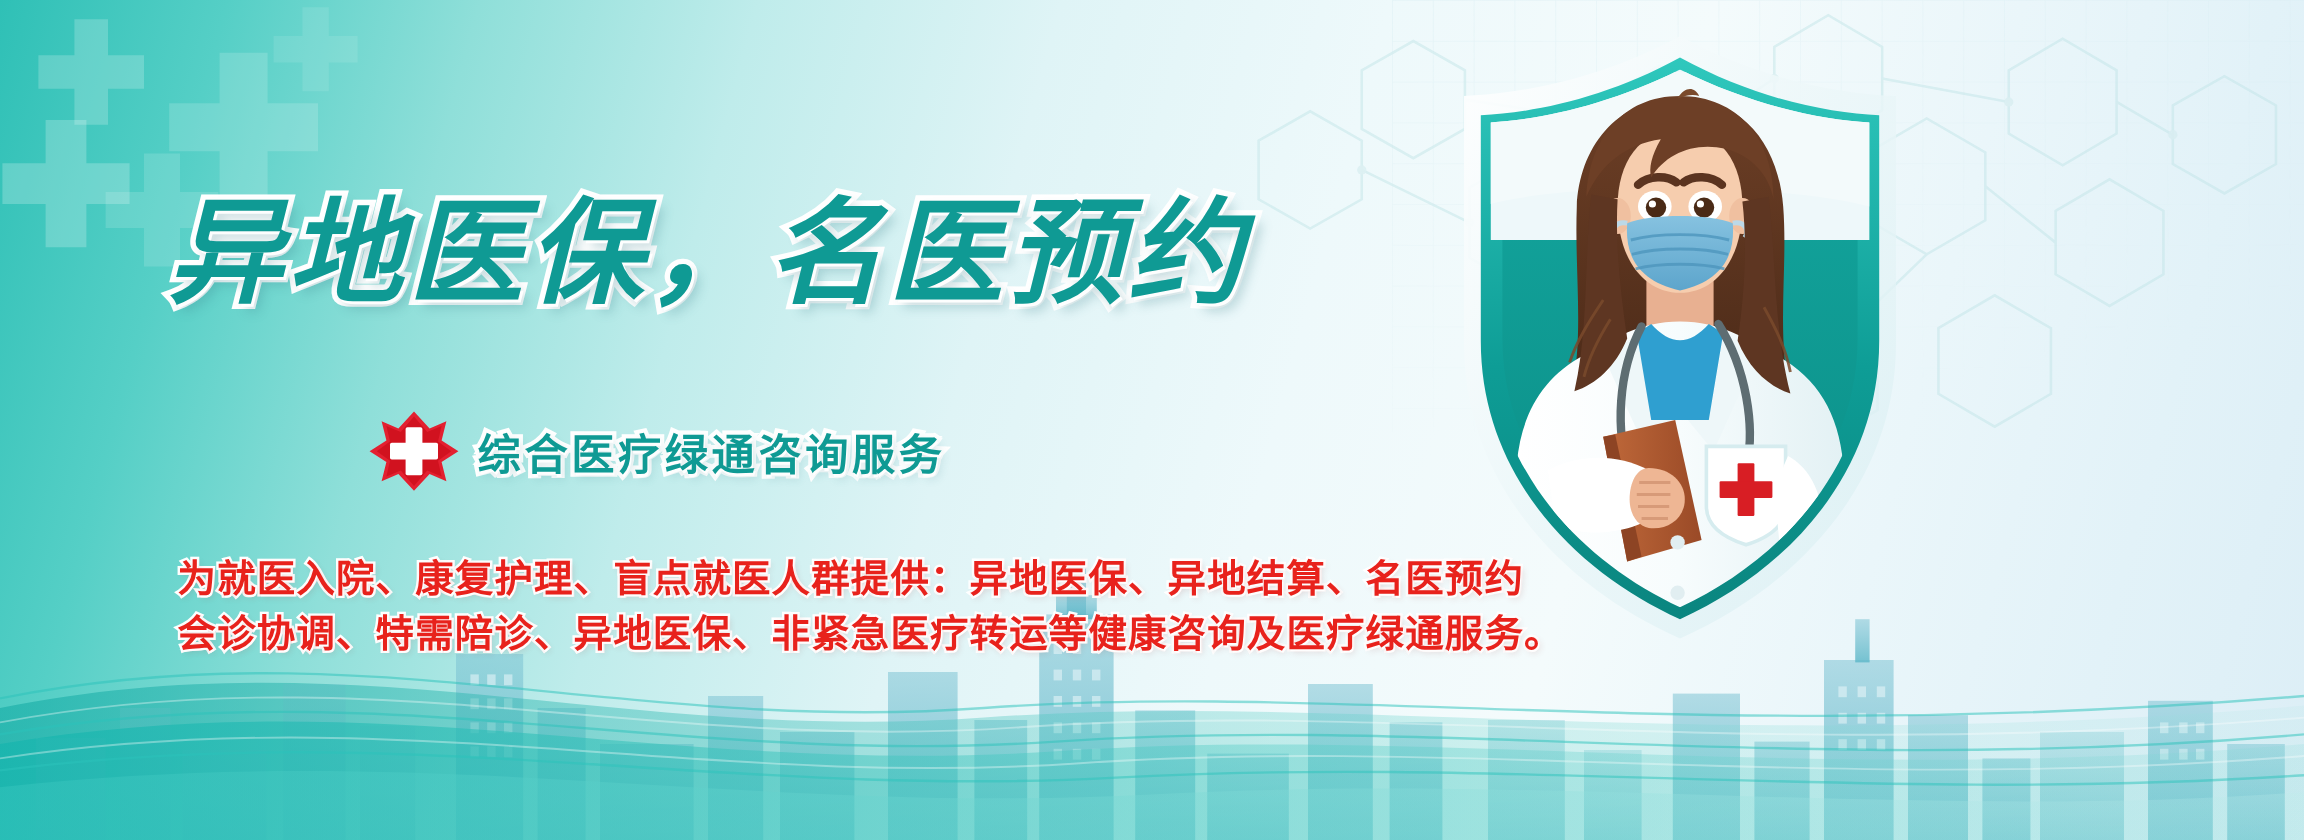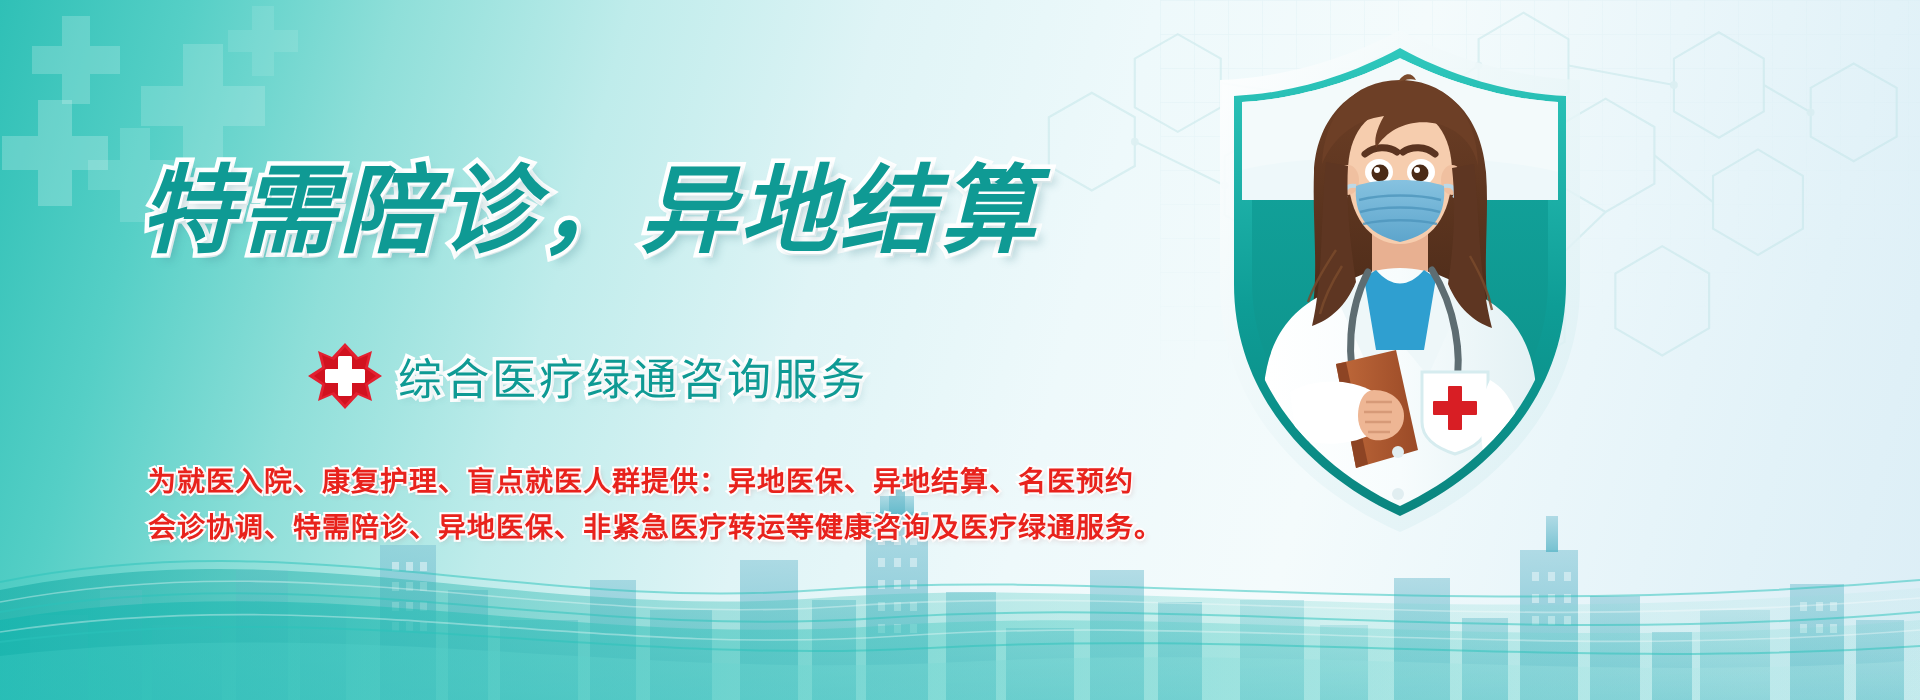--- a/index.html
+++ b/index.html
@@ -79,39 +79,39 @@
   .subline {
     position: absolute;
     left: 306px;
     top: 341px;
     display: flex;
     align-items: center;
     gap: 14px;
   }
   .sub-cross-icon { width: 78px; height: 70px; flex: none; }
   .subtitle {
-    font-size: 44px;
-    font-weight: 400;
+    font-size: 36px;
+    font-weight: 700;
     letter-spacing: 3px;
     color: #0f9a94;
     white-space: nowrap;
     -webkit-text-stroke: 7px #ffffff;
     paint-order: stroke fill;
     text-shadow: 1px 2px 0 rgba(255,255,255,.9), 3px 4px 7px rgba(60,130,140,.22);
     font-family: "DejaVu Sans", "Liberation Sans", sans-serif;
   }
 
   .desc {
     position: absolute;
     left: 148px;
     top: 459px;
     width: 960px;
   }
   .desc-line {
-    font-size: 28px;
+    font-size: 32px;
     font-weight: 700;
     line-height: 46px;
     letter-spacing: 1px;
     color: #e8221c;
     white-space: nowrap;
     -webkit-text-stroke: 4px #ffffff;
     paint-order: stroke fill;
     text-shadow: 1px 2px 0 rgba(255,255,255,.9), 2px 3px 5px rgba(150,60,60,.18);
     font-family: "DejaVu Sans", "Liberation Sans", sans-serif;
   }
@@ -449,21 +449,21 @@
           <path d="M176 230 C 164 248, 154 264, 148 282"></path>
           <path d="M182 246 C 172 262, 164 278, 160 294"></path>
           <path d="M310 236 C 320 254, 328 270, 332 290"></path>
         </g>
       </g>
     </svg>
   </div>
 
   <div class="copy">
 
-    <div class="headline">特需陪诊，异地结算</div>
+    <div class="headline">异地医保，名医预约</div>
 
     <div class="subline">
       <svg class="sub-cross-icon" viewBox="0 0 78 70" xmlns="http://www.w3.org/2000/svg">
         <path d="M39 2 L52 16 L66 10 L62 26 L76 35 L62 44 L66 60 L52 54 L39 68 L26 54 L12 60 L16 44 L2 35 L16 26 L12 10 L26 16 Z" fill="#e32030"></path>
         <path d="M39 6 L50 19 L62 14 L59 27 L70 35 L59 43 L62 56 L50 51 L39 64 L28 51 L16 56 L19 43 L8 35 L19 27 L16 14 L28 19 Z" fill="#d1121f"></path>
         <g fill="#ffffff">
           <rect x="32" y="15" width="14" height="40" rx="1.5"></rect>
           <rect x="19" y="28" width="40" height="14" rx="1.5"></rect>
         </g>
       </svg>

